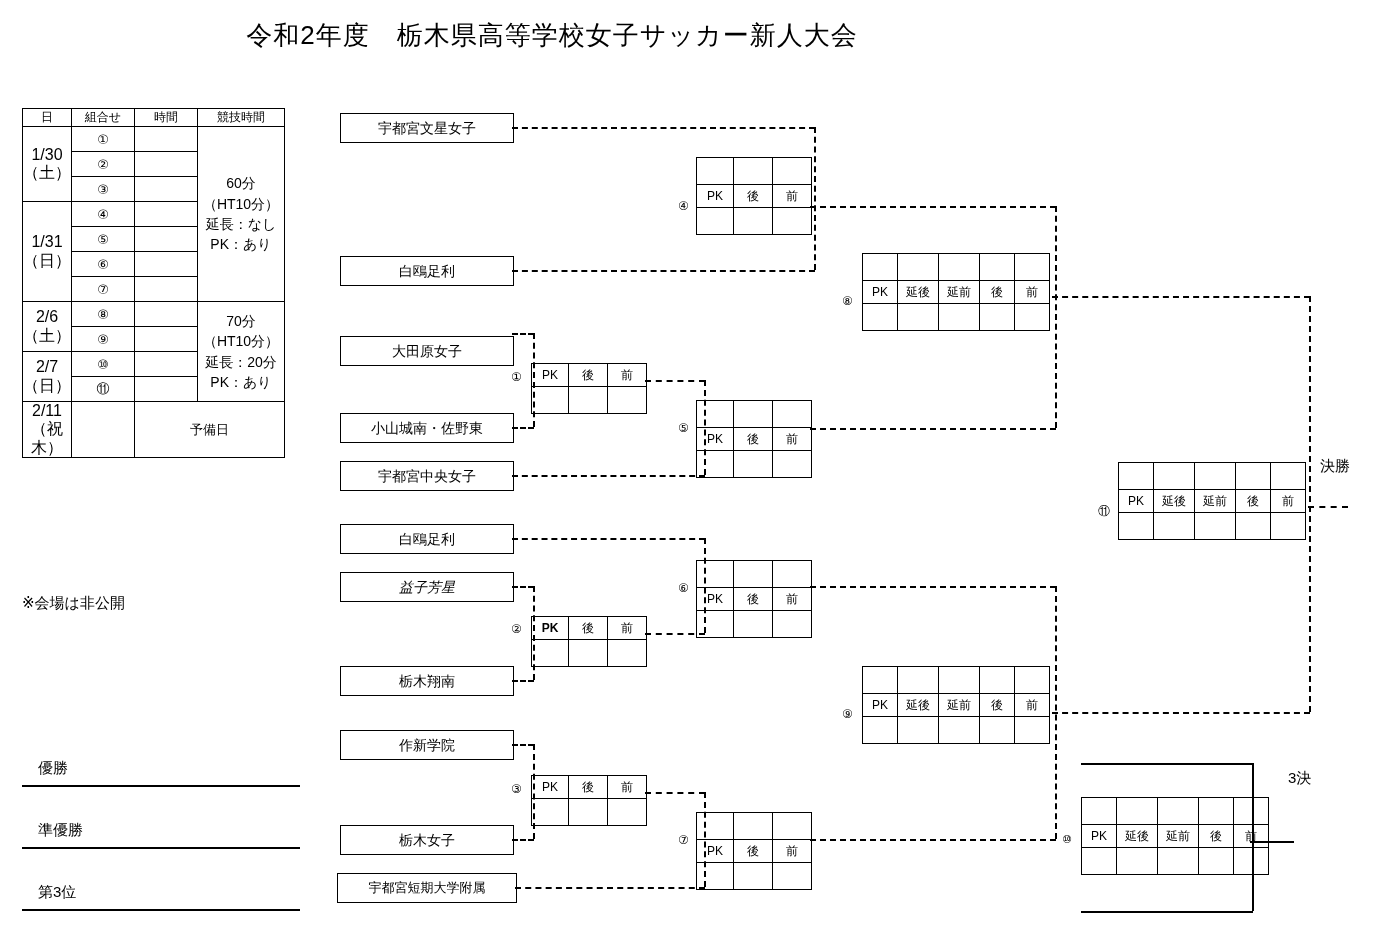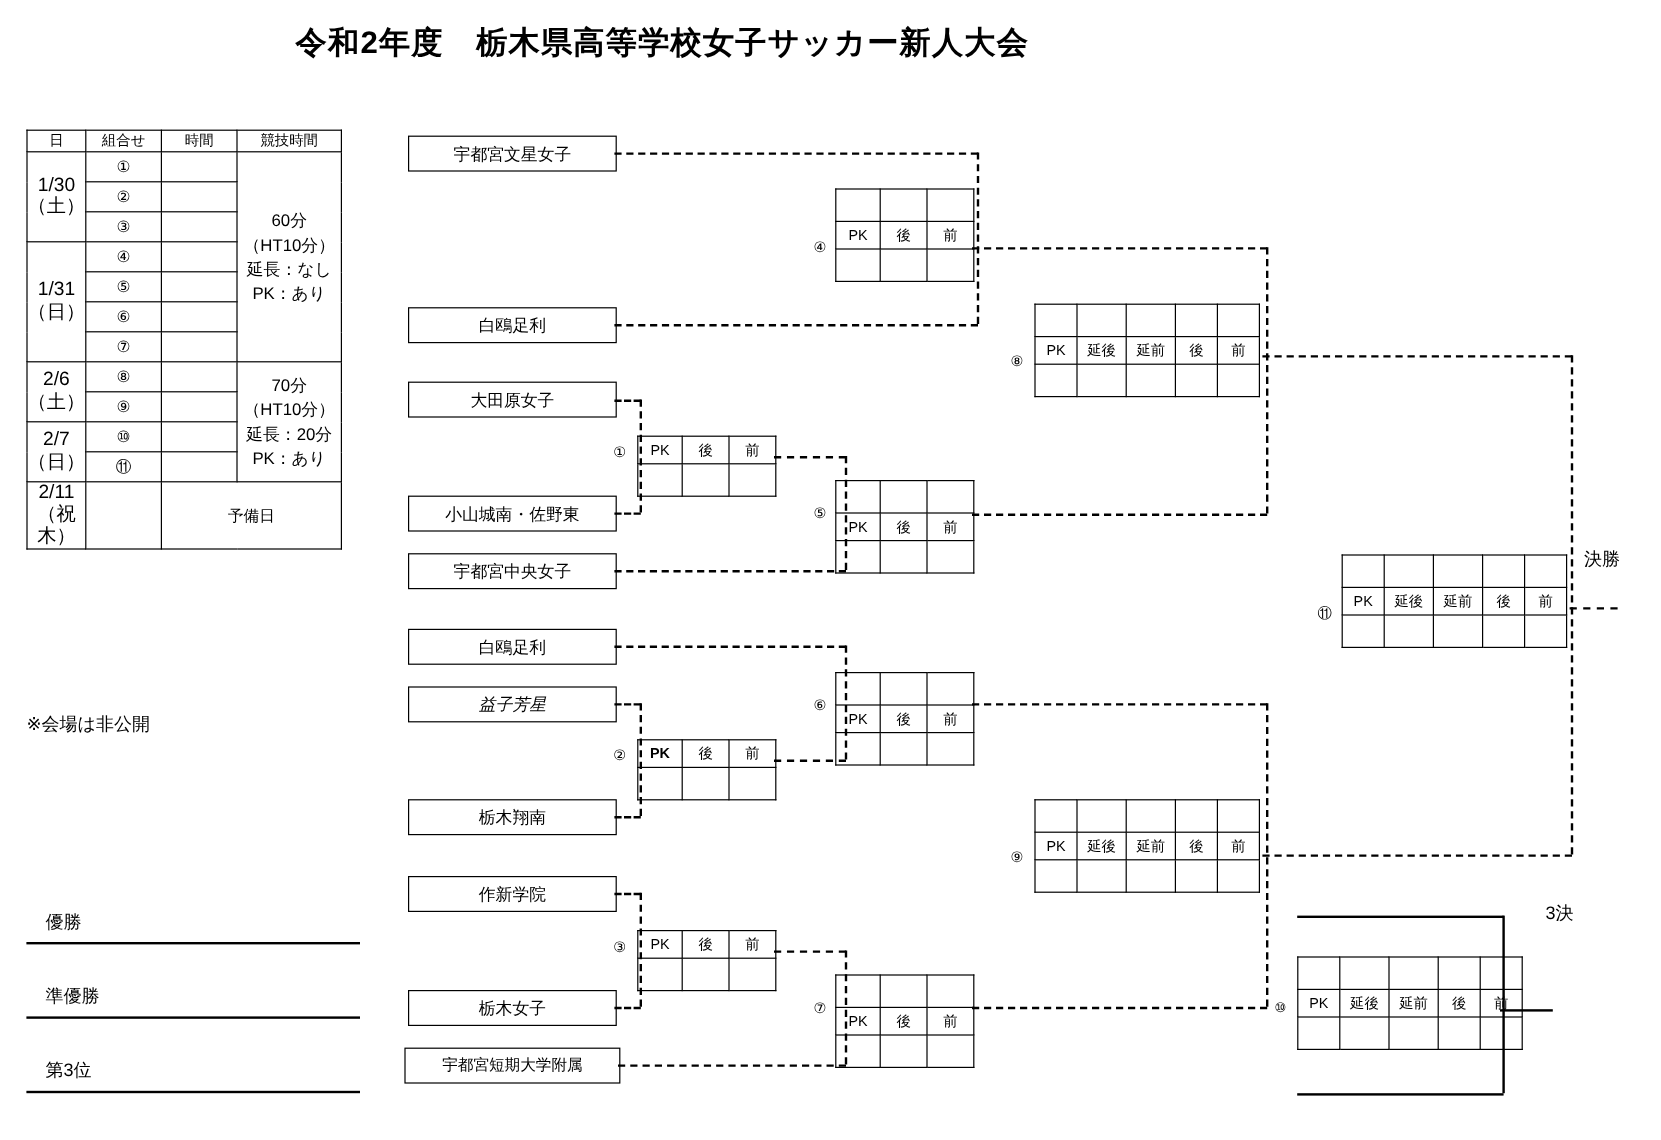--- a/index.html
+++ b/index.html
@@ -6,21 +6,21 @@
   body{
     width:1384px;height:950px;background:#ffffff;
     font-family:"Liberation Sans","DejaVu Sans",sans-serif;
     color:#000;position:relative;overflow:hidden;
   }
   .abs{position:absolute;}
 
   
   #title{
     top:18px;left:0;width:1104px;text-align:center;
-    font-size:26px;font-weight:bold;letter-spacing:1px;
+    font-size:26px;font-weight:normal;letter-spacing:1px;
   }
 
   
   #schedule{
     top:108px;left:22px;border-collapse:collapse;font-size:13px;
   }
   #schedule td,#schedule th{
     border:1px solid #000;padding:0;text-align:center;vertical-align:middle;
     font-weight:normal;
   }
@@ -179,21 +179,21 @@
   <div class="res-row">
     <span class="res-label">準優勝</span>
   </div>
   <div class="res-row">
     <span class="res-label">第3位</span>
   </div>
 </div>
 
 <div class="abs team" style="top:113px;left:340px;">宇都宮文星女子</div>
 <div class="abs team" style="top:256px;left:340px;">白鴎足利</div>
-<div class="abs team" style="top:318px;left:340px;">大田原女子</div>
+<div class="abs team" style="top:336px;left:340px;">大田原女子</div>
 <div class="abs team" style="top:413px;left:340px;">小山城南・佐野東</div>
 <div class="abs team" style="top:461px;left:340px;">宇都宮中央女子</div>
 <div class="abs team" style="top:524px;left:340px;">白鴎足利</div>
 <div class="abs team" style="top:572px;left:340px;font-style:italic;">益子芳星</div>
 <div class="abs team" style="top:666px;left:340px;">栃木翔南</div>
 <div class="abs team" style="top:730px;left:340px;">作新学院</div>
 <div class="abs team" style="top:825px;left:340px;">栃木女子</div>
 <div class="abs team wide" style="top:873px;left:337px;font-size:13px;">宇都宮短期大学附属</div>
 
 <div class="abs dash-h" style="top:333px;left:512px;width:22px;"></div>
@@ -498,13 +498,13 @@
           <td class="blank"></td>
         <td class="blank"></td>
         <td class="blank"></td>
         <td class="blank"></td>
         <td class="blank"></td>
         </tr>
   </tbody>
     </table>
 </div>
 <div class="abs mnum" style="top:833px;left:1062px;font-size:11px;">⑩</div>
-<div class="abs side-label" style="top:752px;left:1288px;">3決</div>
+<div class="abs side-label" style="top:769px;left:1288px;">3決</div>
 
 </body></html>

